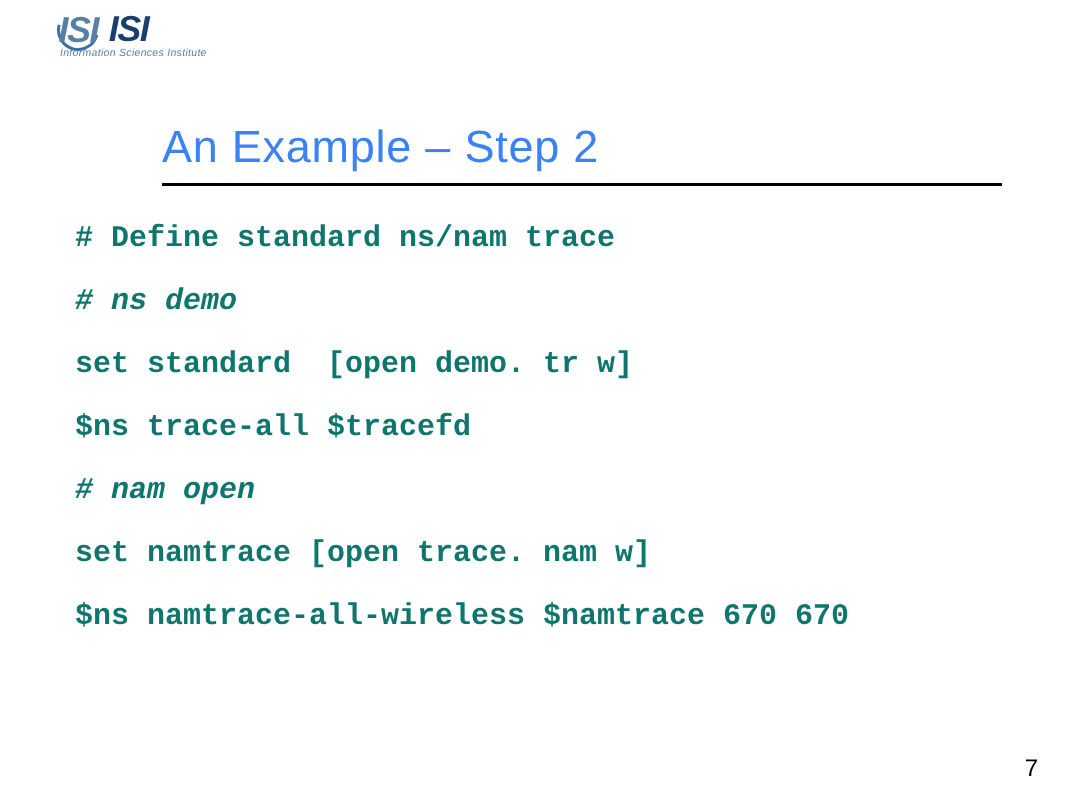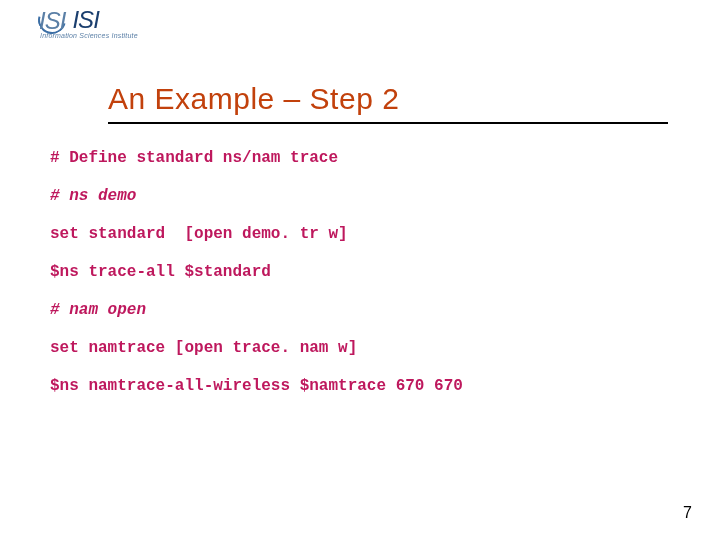--- a/index.html
+++ b/index.html
@@ -27,21 +27,21 @@
     border-top-color: transparent;
     border-right-color: transparent;
     display: inline-block;
     vertical-align: middle;
     transform: rotate(-30deg);
     margin-right: 2px;
   }
   .logo-main {
     display: inline-block;
     vertical-align: middle;
-    font-weight: 400;
+    font-weight: 700;
     font-style: italic;
     letter-spacing: -1px;
   }
   .logo-shadow {
     color: #5a7fa6;
     font-size: 24px;
     position: absolute;
     left: 1px;
     top: 1px;
   }
@@ -61,39 +61,39 @@
   }
   .title-wrap {
     position: absolute;
     top: 82px;
     left: 108px;
     right: 40px;
   }
   .title {
     font-size: 30px;
     font-weight: 400;
-    color: #c2410c;
+    color: #3b82f6;
     letter-spacing: 0.5px;
   }
   .title-rule {
     border: none;
     border-top: 2px solid #000;
     margin: 6px 0 0 0;
     width: 560px;
   }
   .code-block {
     position: absolute;
     top: 150px;
     left: 50px;
     right: 30px;
     font-family: "Courier New", Courier, monospace;
-    font-size: 16px;
+    font-size: 20px;
     line-height: 1.0;
     font-weight: bold;
-    color: #be185d;
+    color: #0f766e;
   }
   .code-block .line {
     margin: 0 0 22px 0;
     white-space: pre;
   }
   .code-block .italic {
     font-style: italic;
   }
   .page-number {
     position: absolute;
@@ -117,19 +117,19 @@
 
 <div class="title-wrap">
   <div class="title">An Example – Step 2</div>
   <hr class="title-rule">
 </div>
 
 <div class="code-block">
   <div class="line"># Define standard ns/nam trace</div>
   <div class="line italic"># ns demo</div>
   <div class="line">set standard  [open demo. tr w]</div>
-  <div class="line">$ns trace-all $standard</div>
+  <div class="line">$ns trace-all $tracefd</div>
   <div class="line italic"># nam open</div>
   <div class="line">set namtrace [open trace. nam w]</div>
   <div class="line">$ns namtrace-all-wireless $namtrace 670 670</div>
 </div>
 
 <div class="page-number">7</div>
 
 </body></html>

